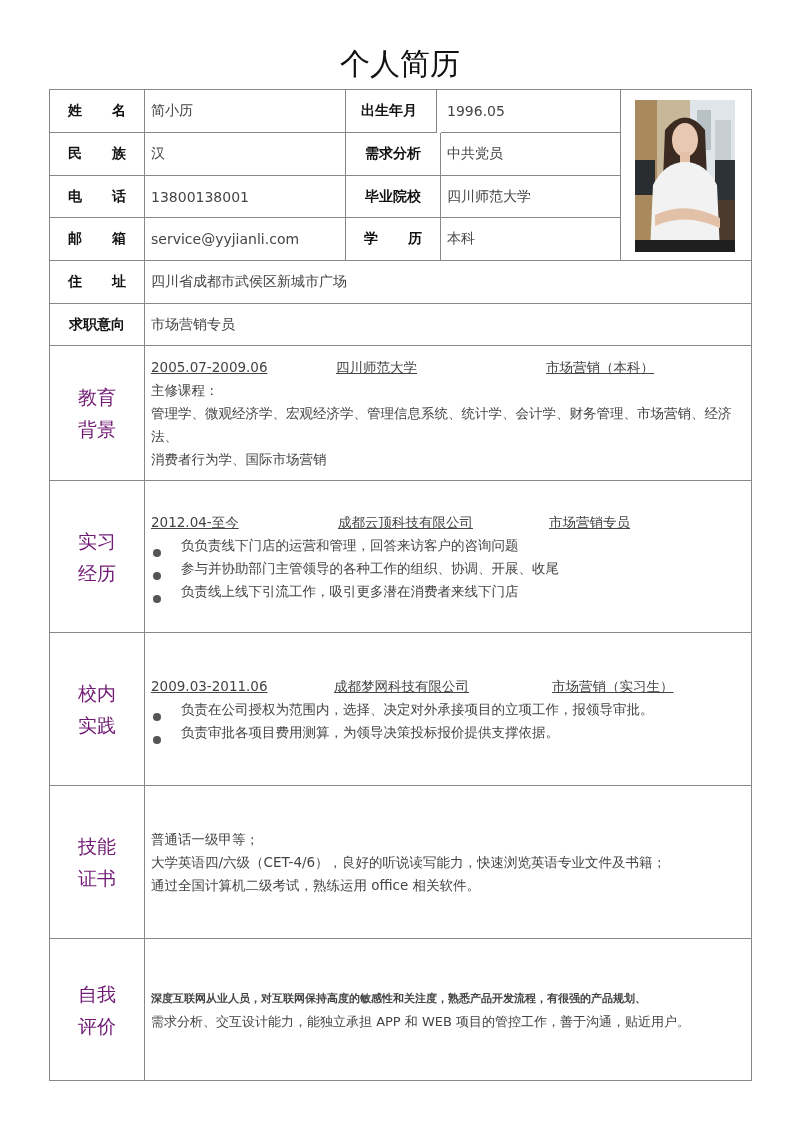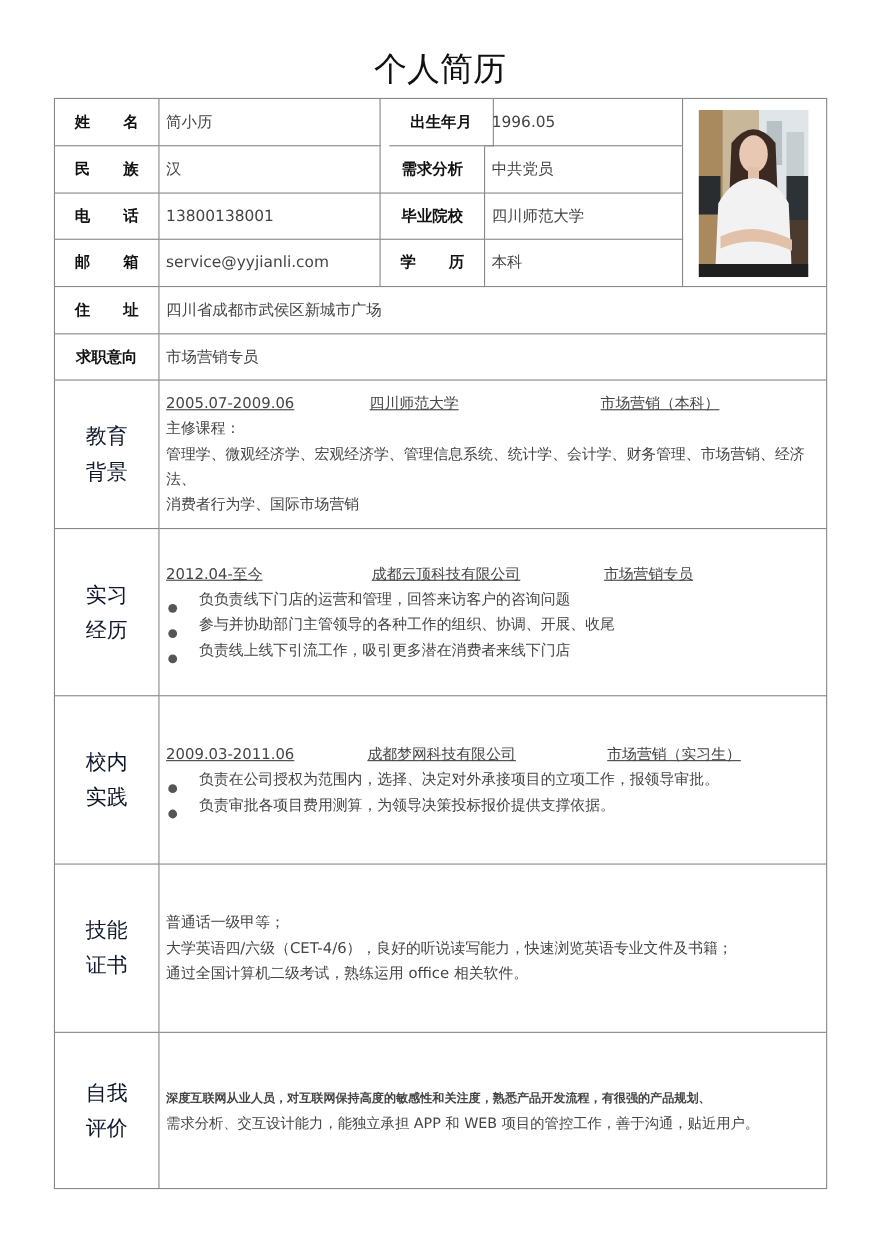--- a/index.html
+++ b/index.html
@@ -3,41 +3,41 @@
 <meta charset="utf-8">
 <style>
   html,body{margin:0;padding:0;background:#fff;}
   body{width:800px;height:1132px;position:relative;font-family:"DejaVu Sans","Liberation Sans",sans-serif;color:#333;}
   .title{position:absolute;top:44px;left:0;width:800px;text-align:center;font-size:30px;color:#111;line-height:40px;}
   .grid{position:absolute;left:49px;top:89px;width:703px;height:992px;border:1px solid #888;box-sizing:border-box;}
   .cell{position:absolute;box-sizing:border-box;border-right:1px solid #888;border-bottom:1px solid #888;display:flex;align-items:center;font-size:14px;}
   .lbl{justify-content:center;font-weight:bold;color:#111;font-size:14px;}
   .lbl-spread{justify-content:space-between;padding:0 18px;}
   .val{padding-left:6px;color:#444;}
-  .sec-lbl{flex-direction:column;justify-content:center;align-items:center;font-size:19px;color:#0f172a;line-height:32px;}
+  .sec-lbl{flex-direction:column;justify-content:center;align-items:center;font-size:19px;color:#701a75;line-height:32px;}
   .sec-body{flex-direction:column;align-items:flex-start;justify-content:center;padding-left:6px;font-size:13.5px;color:#444;line-height:23px;}
   .row3{display:flex;width:100%;text-decoration:underline;}
   .row3 span{display:inline-block;}
   .bullet{display:flex;align-items:flex-end;}
   .dot{width:8px;height:8px;border-radius:50%;background:#555;margin-right:20px;margin-left:2px;}
   .photo{position:absolute;left:585px;top:11px;width:100px;height:152px;overflow:hidden;}
 </style>
 </head>
 <body>
 
 <div class="title">个人简历</div>
 
 <div class="grid">
 
   <div class="cell lbl lbl-spread" style="left:0;top:0;width:95px;height:43px;">
       <span>姓</span>
       <span>名</span>
     </div>
   <div class="cell val" style="left:95px;top:0;width:201px;height:43px;">简小历</div>
-  <div class="cell lbl" style="left:304px;top:0;width:95px;height:43px;">出生年月</div>
+  <div class="cell lbl" style="left:292px;top:0;width:95px;height:43px;">出生年月</div>
   <div class="cell val" style="left:391px;top:0;width:180px;height:43px;">1996.05</div>
 
   <div class="cell lbl lbl-spread" style="left:0;top:43px;width:95px;height:43px;">
       <span>民</span>
       <span>族</span>
     </div>
   <div class="cell val" style="left:95px;top:43px;width:201px;height:43px;">汉</div>
   <div class="cell lbl" style="left:296px;top:43px;width:95px;height:43px;">需求分析</div>
   <div class="cell val" style="left:391px;top:43px;width:180px;height:43px;">中共党员</div>
 

